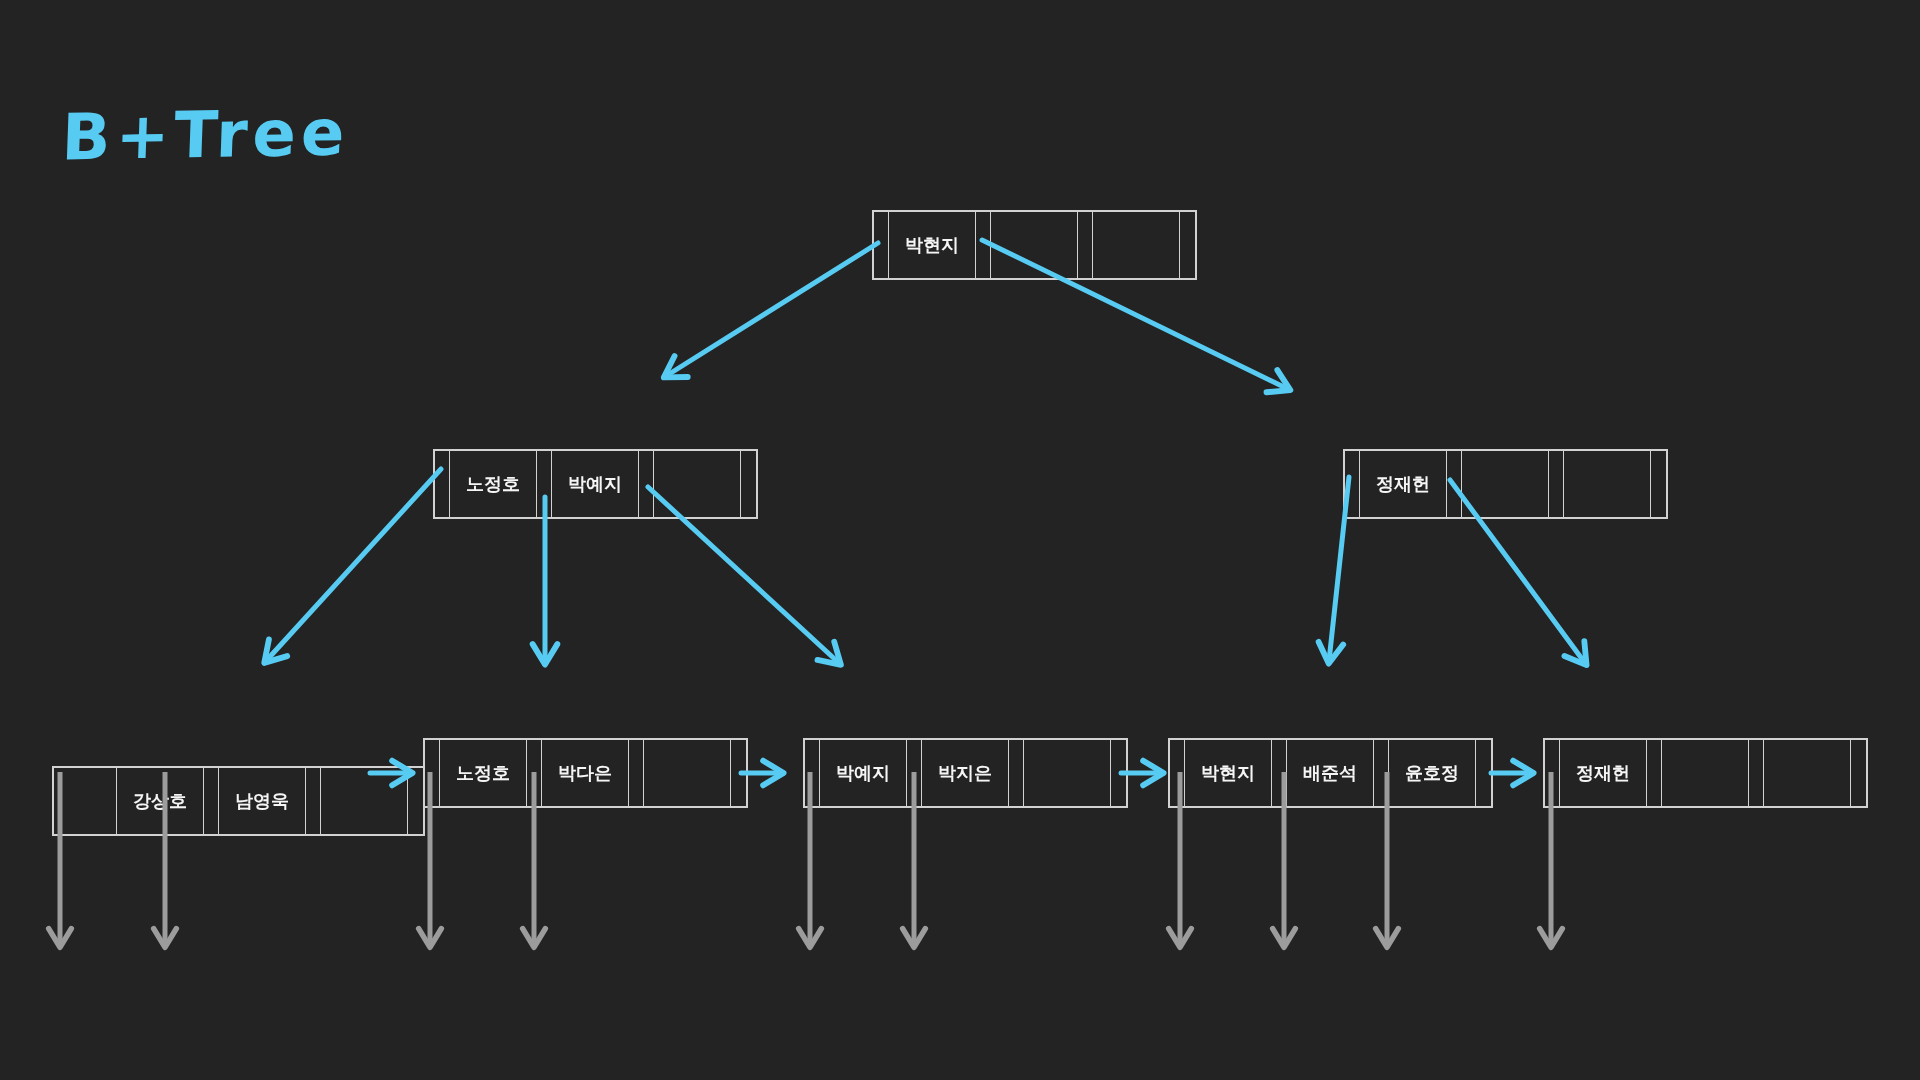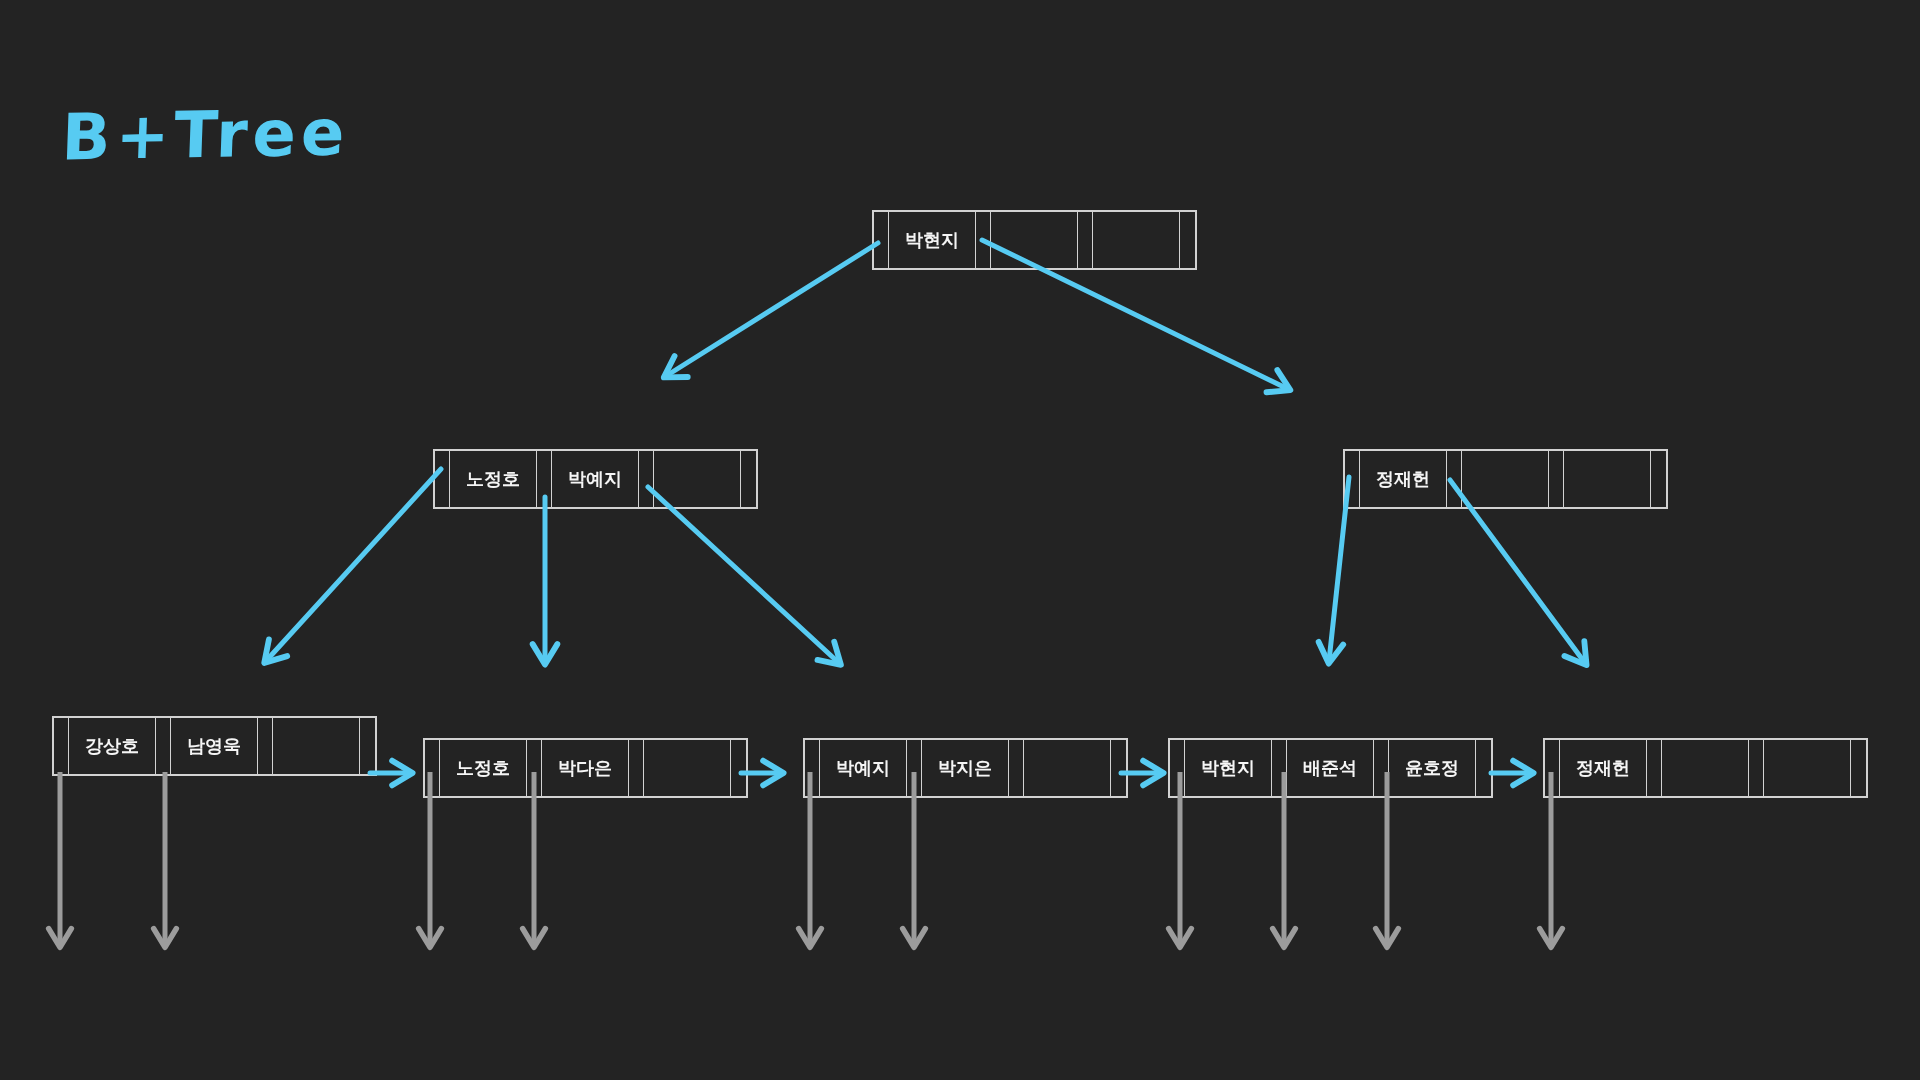--- a/index.html
+++ b/index.html
@@ -23,21 +23,21 @@
     font-size:64px;
     font-weight:700;
     letter-spacing:5px;
     color:var(--accent);
     transform:skewX(-3deg) rotate(-1deg);
     user-select:none;
   }
   .node{
     position:absolute;
     display:flex;
-    height:60px;
+    height:70px;
     box-sizing:border-box;
     border:2px solid var(--border);
     background:transparent;
   }
   .cell{
     box-sizing:border-box;
     border-right:1.5px solid var(--border);
     display:flex;
     align-items:center;
     justify-content:center;
@@ -89,21 +89,21 @@
   <div class="node" style="left:1343px;top:449px;">
     <div class="cell ptr"></div>
     <div class="cell key">정재헌</div>
     <div class="cell ptr"></div>
     <div class="cell key"></div>
     <div class="cell ptr"></div>
     <div class="cell key"></div>
     <div class="cell ptr"></div>
   </div>
 
-  <div class="node" style="left:52px;top:716px;">
+  <div class="node" style="left:52px;top:766px;padding-left:48px;">
     <div class="cell ptr"></div>
     <div class="cell key">강상호</div>
     <div class="cell ptr"></div>
     <div class="cell key">남영욱</div>
     <div class="cell ptr"></div>
     <div class="cell key"></div>
     <div class="cell ptr"></div>
   </div>
 
   <div class="node" style="left:423px;top:738px;">

